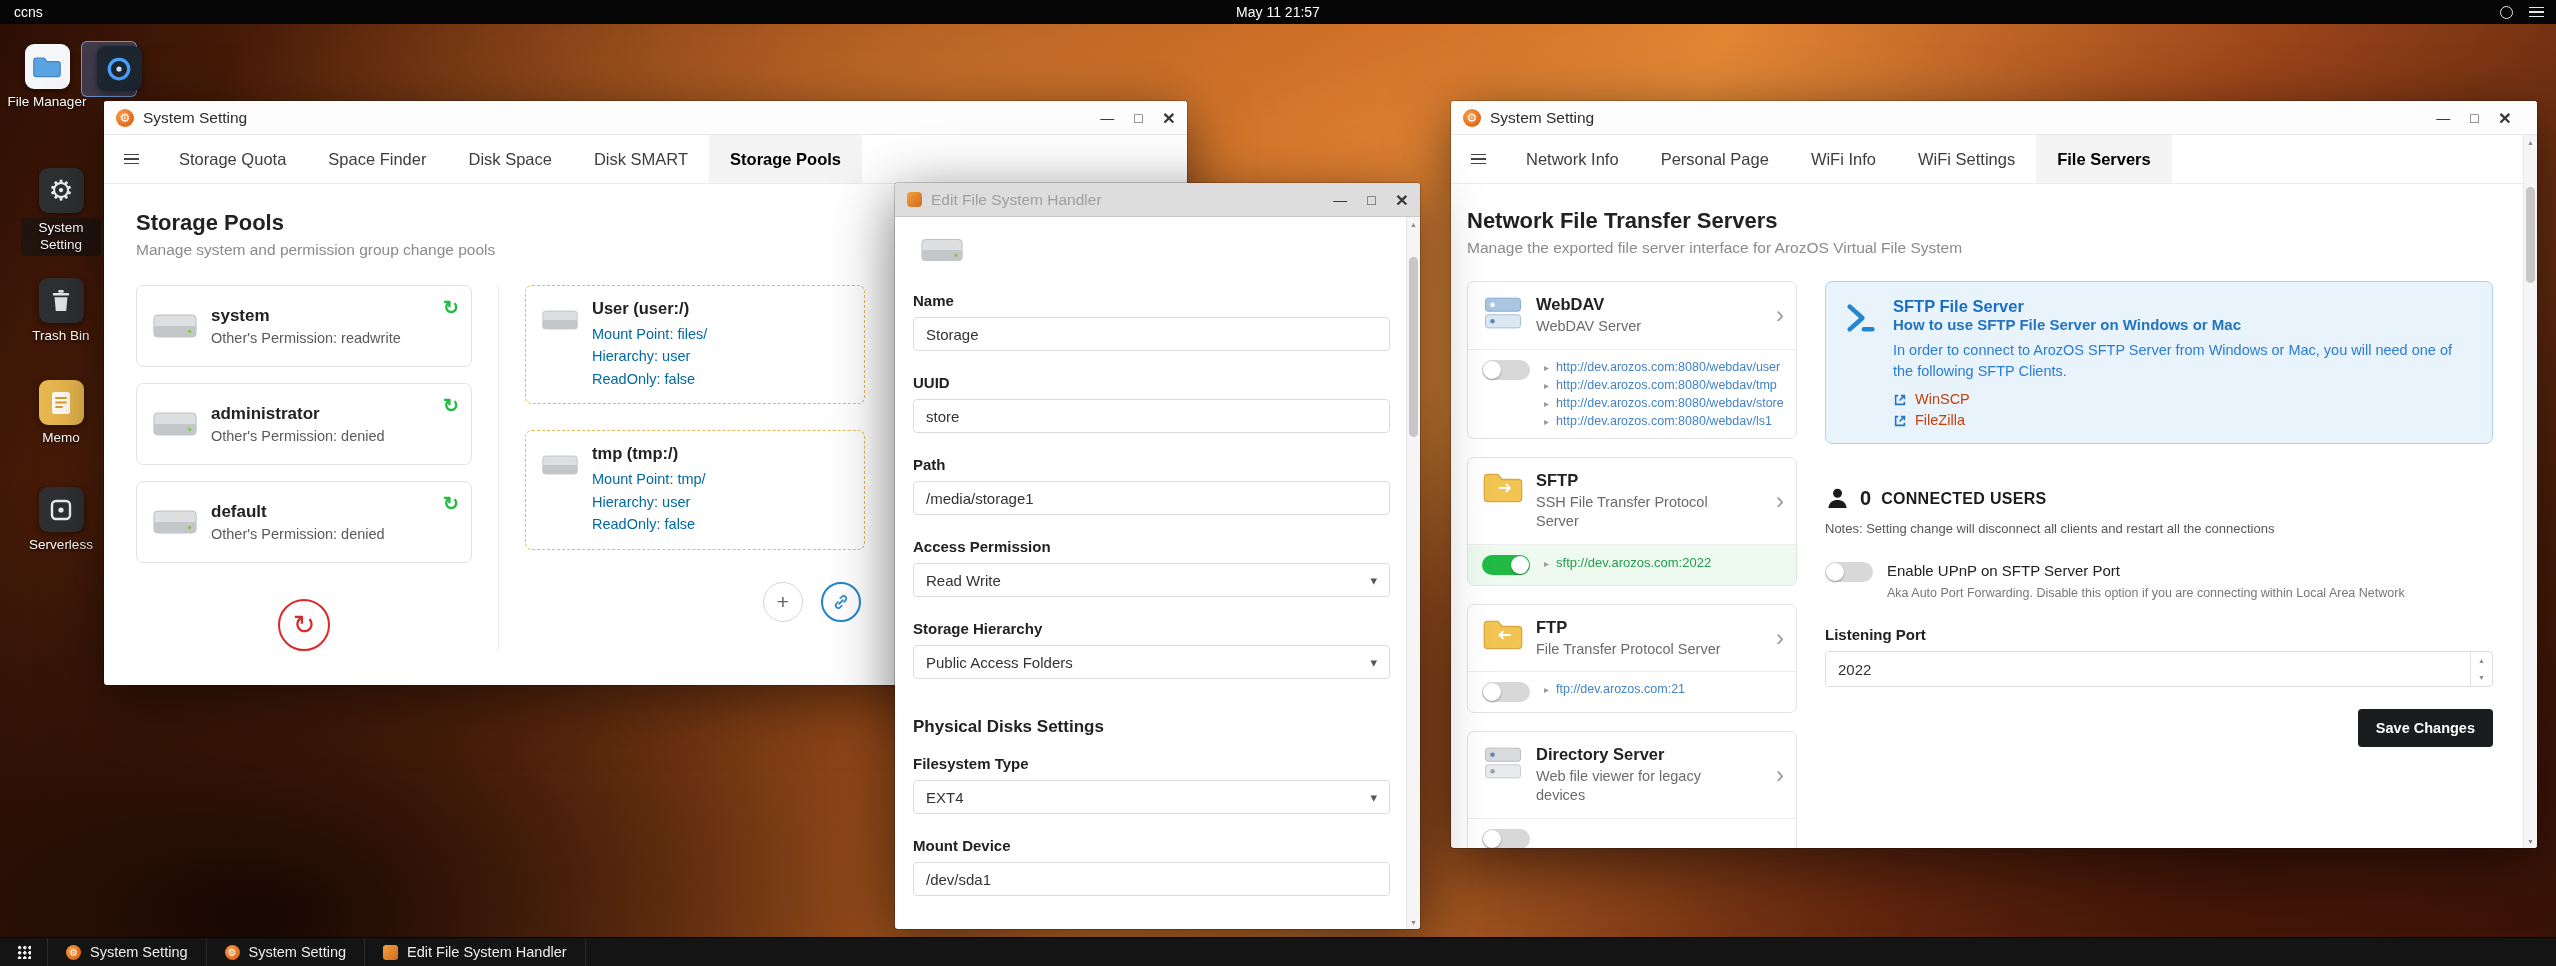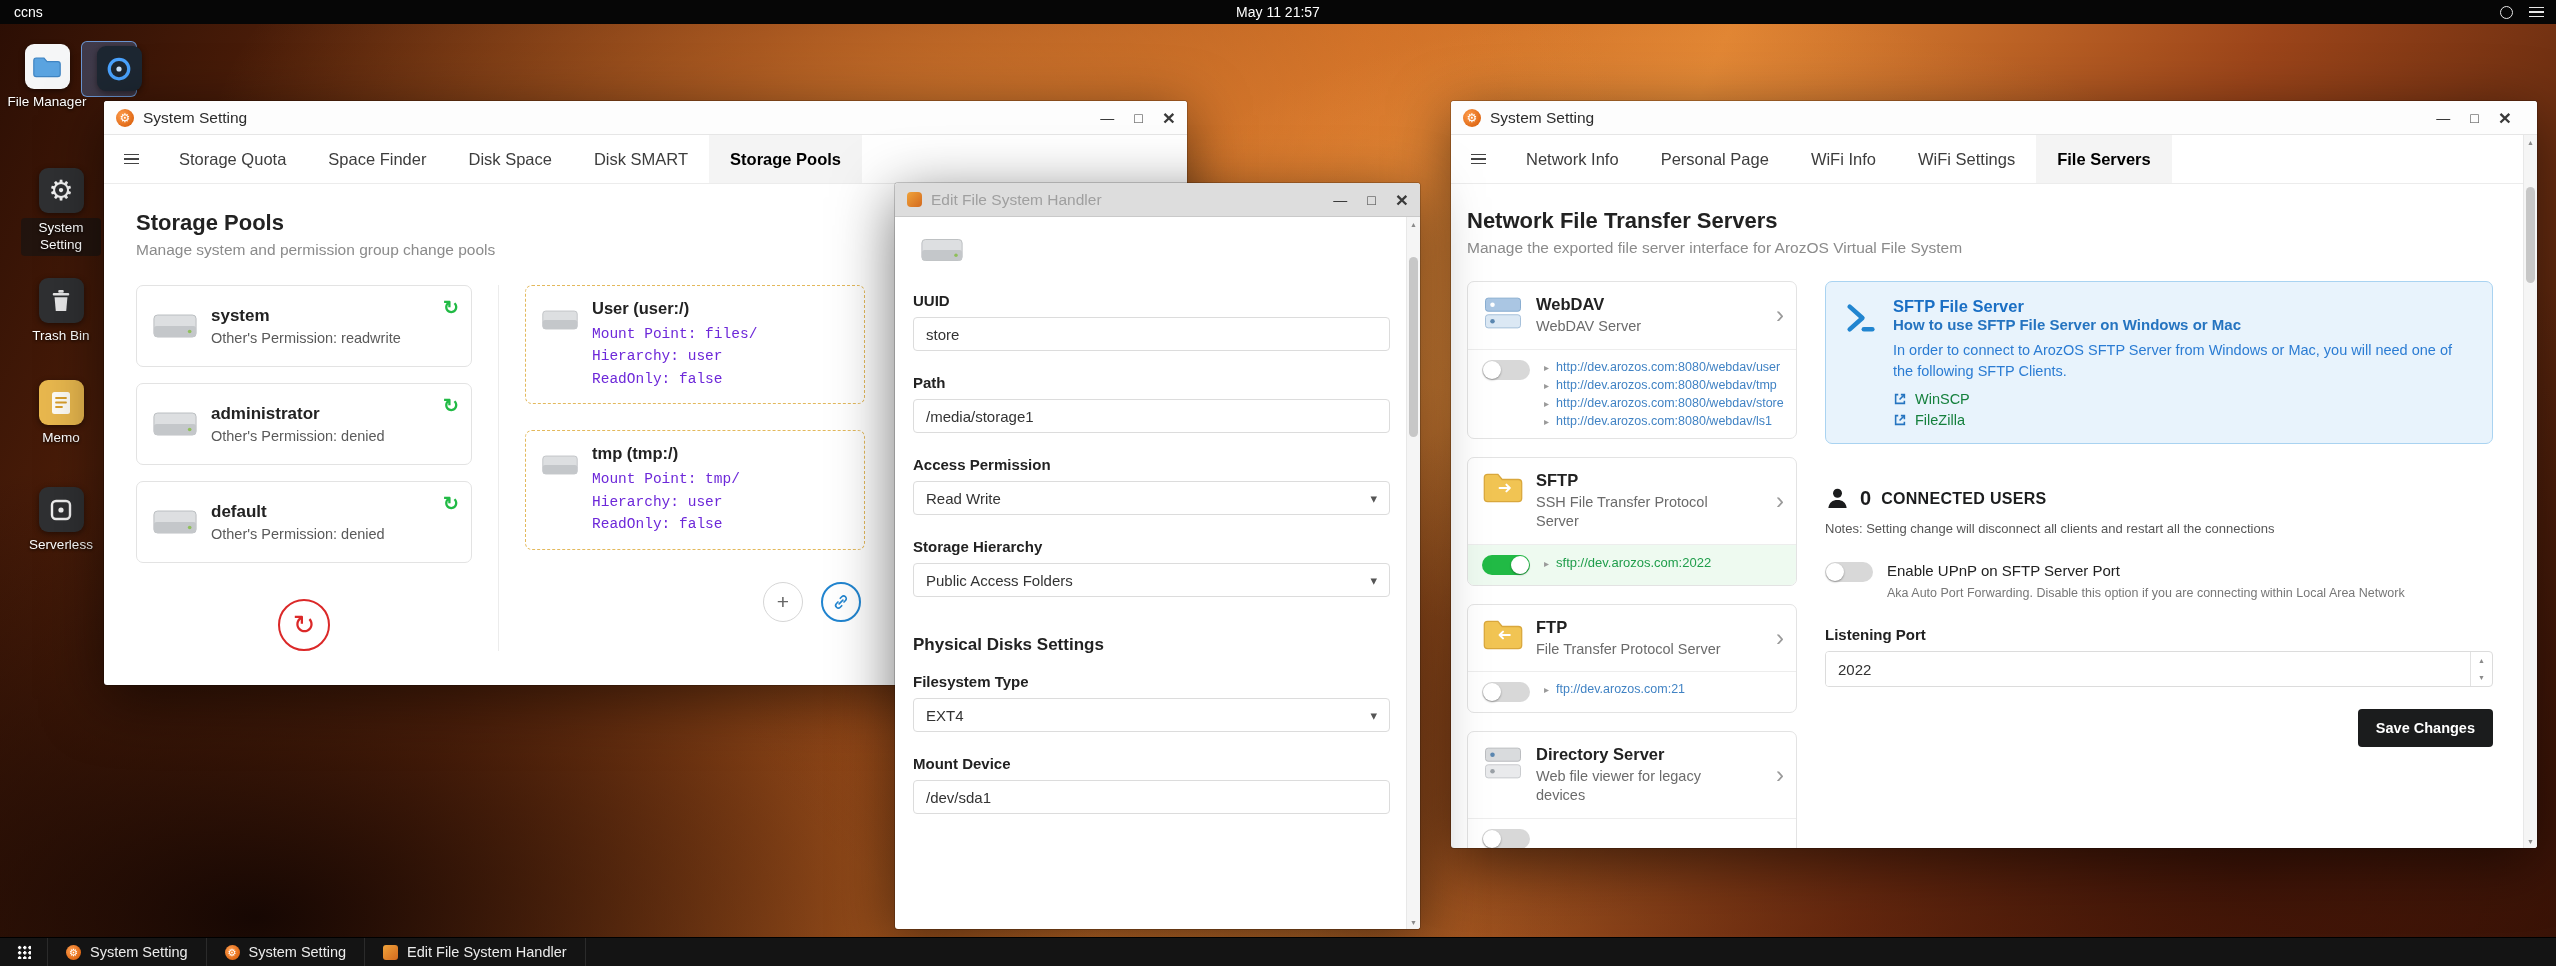--- a/index.html
+++ b/index.html
@@ -76,21 +76,21 @@
   .pool-name { font-size:17px; font-weight:bold; color:#222; }
   .pool-perm { font-size:14.5px; color:#5a5a5a; margin-top:4px; }
   .pool-sync { position:absolute; top:10px; right:12px; color:#21ba45; font-size:19px; font-weight:bold; }
   .refresh-btn { width:52px; height:52px; border:2px solid #db2828; border-radius:50%; color:#db2828;
     font-size:27px; display:flex; align-items:center; justify-content:center; margin:36px auto 0; background:#fff; }
   .v-div { width:1px; background:#ececec; align-self:stretch; margin:0 26px; }
   .mount-col { width:340px; display:flex; flex-direction:column; }
   .mount-card { border:1px dashed #e3b95c; border-radius:7px; padding:13px 16px; margin-bottom:26px;
     display:flex; gap:14px; }
   .mount-name { font-size:16.5px; font-weight:bold; color:#222; margin-bottom:5px; }
-  .mount-line { font-size:14.5px; color:#6d28d9; line-height:1.55;font-family:Liberation Mono, monospace; }
+  .mount-line { font-size:14.5px; color:#0369a1; line-height:1.55; }
   .mount-actions { display:flex; justify-content:flex-end; gap:18px; margin-top:6px; padding-right:4px; }
   .circle-btn { width:40px; height:40px; border-radius:50%; border:1px solid #d6d6d6; background:#fff;
     display:flex; align-items:center; justify-content:center; font-size:21px; color:#666; }
   .circle-btn.accent { border:2px solid #2185d0; }
 
   
   .ed-content { padding:16px 30px 0 18px; }
   .ed-head { display:flex; gap:14px; align-items:center; padding:2px 0 4px 8px; }
   .ed-title { font-size:19px; font-weight:bold; color:#222; }
   .ed-sub { font-size:14.5px; color:#8b8b8b; margin-top:4px; }
@@ -133,21 +133,21 @@
   .toggle.on { background:#21ba45; }
   .toggle.on::after { left:auto; right:1px; }
 
   .nf-right { flex:1; display:flex; flex-direction:column; }
   .info-panel { border:1px solid #a9d3f1; background:#e8f3fc; border-radius:7px; padding:15px 18px;
     display:flex; gap:15px; }
   .ip-title { font-size:16.5px; font-weight:bold; color:#1a6fc4; }
   .ip-sub { font-size:15px; font-weight:bold; color:#2574c0; }
   .ip-body { font-size:14.5px; color:#2b7cd3; margin-top:7px; line-height:1.45; max-width:560px; }
   .ip-clients { margin-top:9px; display:flex; flex-direction:column; gap:5px; }
-  .ip-client { display:flex; align-items:center; gap:8px; font-size:14.5px; color:#15803d; }
+  .ip-client { display:flex; align-items:flex-end; gap:8px; font-size:14.5px; color:#c2410c; }
 
   .conn-row { display:flex; align-items:center; gap:10px; margin-top:42px; }
   .conn-count { font-size:20px; font-weight:bold; color:#1b1c1d; }
   .conn-label { font-size:16px; font-weight:bold; color:#1b1c1d; letter-spacing:.3px; }
   .notes { font-size:13px; color:#555; margin-top:10px; }
   .upnp-row { display:flex; gap:14px; margin-top:26px; align-items:flex-start; }
   .upnp-label { font-size:15px; color:#222; }
   .upnp-desc { font-size:12.5px; color:#777; margin-top:7px; max-width:560px; }
   .port-label { font-size:15px; font-weight:bold; color:#222; margin-top:26px; }
   .port-box { margin-top:8px; height:36px; border:1px solid #dcdcdc; border-radius:4px; display:flex;
@@ -586,20 +586,24 @@
     <div class="ed-content">
       <div class="ed-head">
         <svg width="42" height="30" viewBox="0 0 48 34">
             <rect x="1" y="5" width="46" height="24" rx="4" fill="#dddfe1" stroke="#b7babd"></rect>
             <rect x="1" y="17" width="46" height="12" rx="3" fill="#c4c7ca"></rect>
             <circle cx="40" cy="23" r="2" fill="#8fbf5a"></circle>
           </svg>
       </div>
 
       <div class="field">
+        <label class="f-label">Name</label>
+        <input class="f-input" type="text" value="Storage" style="">
+      </div>
+      <div class="field">
         <label class="f-label">UUID</label>
         <input class="f-input" type="text" value="store" style="">
       </div>
       <div class="field">
         <label class="f-label">Path</label>
         <input class="f-input" type="text" value="/media/storage1" style="">
       </div>
       <div class="field">
         <label class="f-label">Access Permission</label>
         <div class="f-select">

